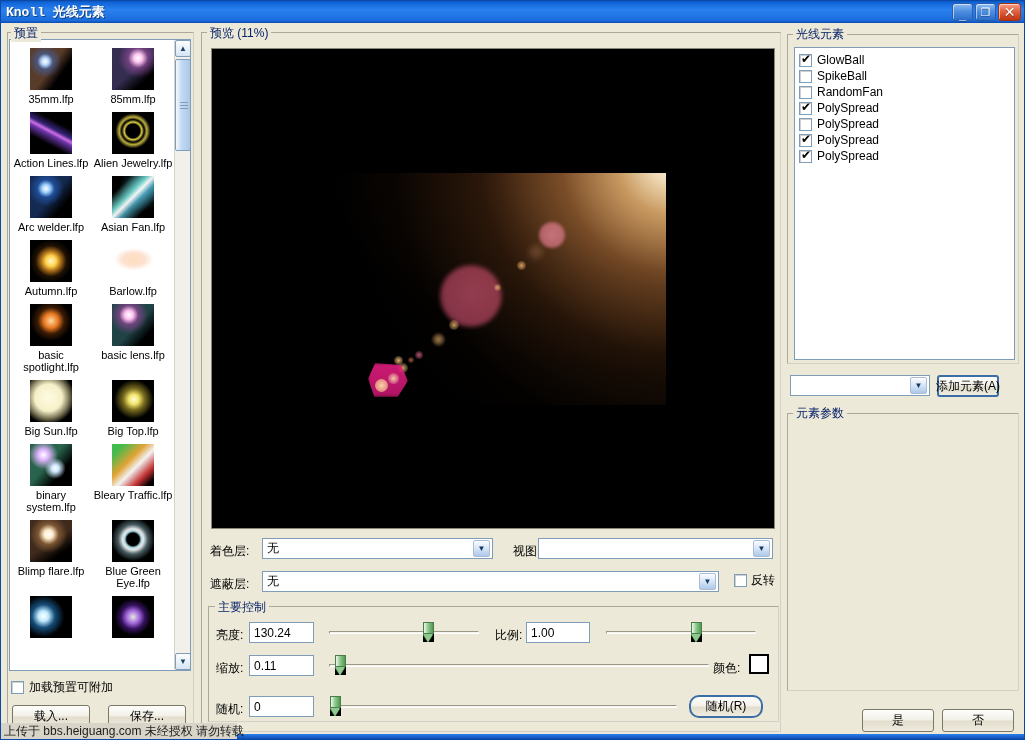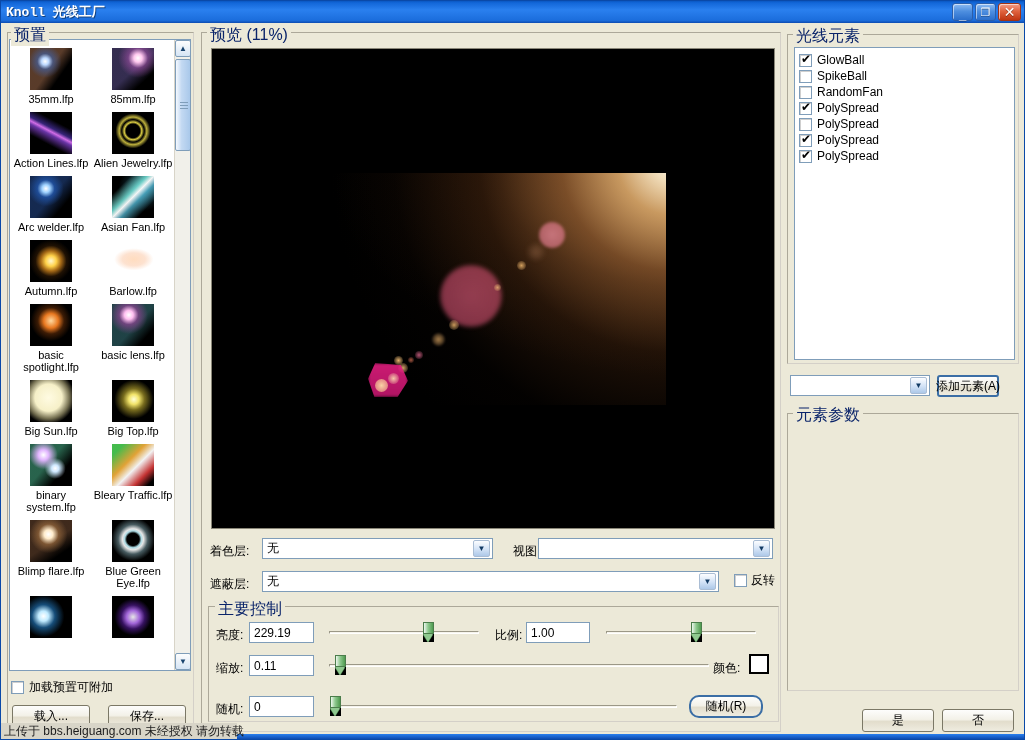--- a/index.html
+++ b/index.html
@@ -48,21 +48,21 @@
     color: #fff; font-size: 11px; font-weight: bold;
     display: flex; align-items: center; justify-content: center;
     text-shadow: 0 1px 0 rgba(0,0,0,.4);
   }
   .win-btn.min .g { align-items: flex-end; padding-bottom: 2px; font-size: 13px; line-height: 6px;}
   .win-btn.close .g { font-size: 14px; }
 
   
   .grp-label {
     position: absolute; color: #0a246a; background: #ece9d8;
-    padding: 0 3px; font-size: 16px; z-index: 3; white-space: nowrap;
+    padding: 0 3px; font-size: 12px; z-index: 3; white-space: nowrap;
   }
   .grp-box {
     position: absolute; border: 1px solid #d4d0c8;
     border-top-color: #aca899; border-left-color: #aca899;
     background: transparent;
   }
 
   
   #presets-panel {
     position: absolute; left: 8px; top: 38px; width: 182px; height: 632px;
@@ -211,21 +211,21 @@
     position: absolute; left: 0; bottom: 0; width: 1023px; height: 5px;
     background: linear-gradient(180deg,#2a80ef,#0d4bb0);
   }
 </style>
 </head>
 <body>
 
 <div id="app">
 
   <div id="titlebar">
-    <span id="title-text">Knoll 光线工厂</span>
+    <span id="title-text">Knoll 光线元素</span>
     <div class="win-btns">
       <div class="win-btn min">
           <span class="g">_</span>
         </div>
       <div class="win-btn">
           <span class="g">❐</span>
         </div>
       <div class="win-btn close">
           <span class="g">✕</span>
         </div>
@@ -373,21 +373,21 @@
   </div>
   <div style="position:absolute; left:733px; top:571px; display:flex; align-items:center; gap:4px;">
     <span class="xpcheck" id="chk-invert"></span>
     <span>反转</span>
   </div>
 
   <span class="grp-label" style="left:214px; top:598px;">主要控制</span>
   <div class="grp-box" style="left:207px; top:605px; width:571px; height:116px;"></div>
 
   <span class="lbl" style="left:215px; top:626px;">亮度:</span>
-  <div class="tbox" style="left:248px; top:621px; width:65px;">229.19</div>
+  <div class="tbox" style="left:248px; top:621px; width:65px;">130.24</div>
   <div class="slider" id="sld-bright" style="left:328px; top:622px; width:150px;">
     <div class="track"></div>
     <div class="thumb" style="left: 66%;">
         <div class="top"></div>
         <div class="tip"></div>
       </div>
   </div>
 
   <span class="lbl" style="left:494px; top:626px;">比例:</span>
   <div class="tbox" style="left:525px; top:621px; width:64px;">1.00</div>

